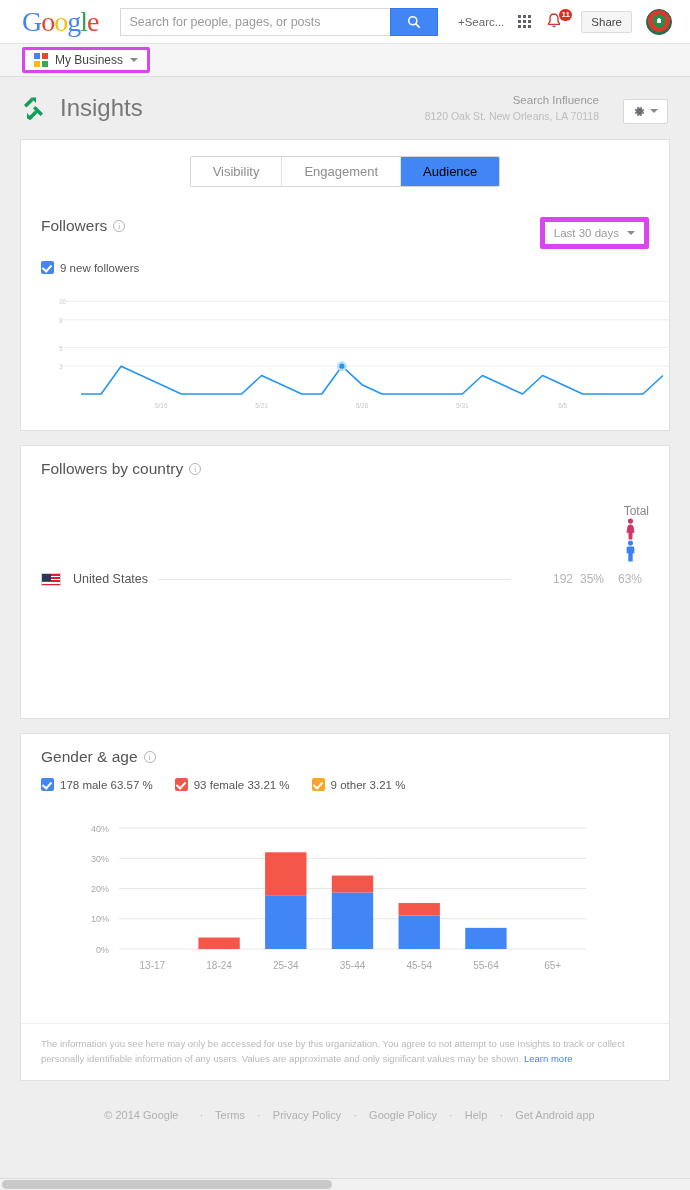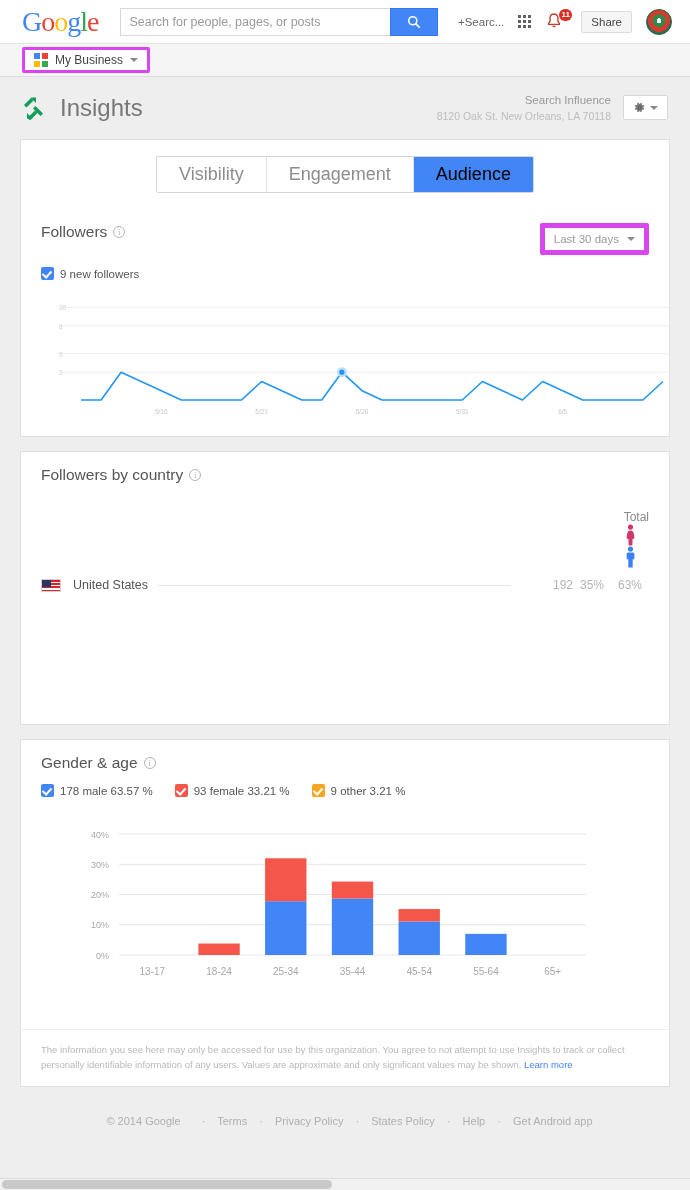--- a/index.html
+++ b/index.html
@@ -68,33 +68,33 @@
   .biz-ico i:nth-child(2){background:#EA4335}
   .biz-ico i:nth-child(3){background:#FBBC05}
   .biz-ico i:nth-child(4){background:#34A853}
   .caret { width: 0; height: 0; border-left: 4px solid transparent; border-right: 4px solid transparent;
            border-top: 4px solid #8a8a8a; }
 
   
   .insights-hd { height: 62px; display: flex; align-items: center; padding: 0 22px; }
   .ins-logo { width: 28px; height: 24px; margin-right: 10px; }
   .ins-title { font-size: 24px; color: #777; font-weight: normal; }
-  .hd-right { margin-left: auto; display: flex; align-items: center; gap: 12px; }
+  .hd-right { margin-left: auto; display: flex; align-items: flex-end; gap: 24px; }
   .hd-acct { text-align: right; line-height: 1.45; }
   .hd-acct .nm { font-size: 11.5px; color: #9a9a9a; }
   .hd-acct .addr { font-size: 10.5px; color: #bdbdbd; }
   .gear-btn { background: #fff; border: 1px solid #d8d8d8; border-radius: 2px;
               padding: 5px 9px; display: flex; align-items: center; gap: 4px; cursor: pointer; }
 
   
   .card { background: #fff; border: 1px solid #e0e0e0; margin: 0 20px 14px 20px; }
 
   .tabs-row { display: flex; justify-content: center; padding: 16px 0; }
   .tabs { display: flex; border: 1px solid #d5d5d5; border-radius: 2px; overflow: hidden; }
-  .tab { font-size: 18px; color: #8d8d8d; background: #fff; padding: 7px 22px;
+  .tab { font-size: 13px; color: #8d8d8d; background: #fff; padding: 7px 22px;
          border-right: 1px solid #e2e2e2; cursor: pointer; }
   .tab:last-child { border-right: none; }
   .tab.active { background: #4285F4; color: #000000; border-color: #3367d6; }
 
   .sec-pad { padding: 14px 20px 0 20px; }
   .sec-head { display: flex; align-items: flex-start; }
   .sec-title { font-size: 15.5px; color: #555; font-weight: normal; display: flex;
                align-items: center; gap: 6px; }
   .info-i { width: 12px; height: 12px; border: 1px solid #b5b5b5; border-radius: 50%;
             color: #b5b5b5; font-size: 9px; line-height: 11px; text-align: center;
@@ -382,21 +382,21 @@
     </div>
   </div>
 
   <div class="footer">
     <span>© 2014 Google</span>
     <span>·</span>
     <a href="#">Terms</a>
     <span>·</span>
     <a href="#">Privacy Policy</a>
     <span>·</span>
-    <a href="#">States Policy</a>
+    <a href="#">Google Policy</a>
     <span>·</span>
     <a href="#">Help</a>
     <span>·</span>
     <a href="#">Get Android app</a>
   </div>
 
   <div class="scrollstrip">
       <i></i>
     </div>
 </div>

